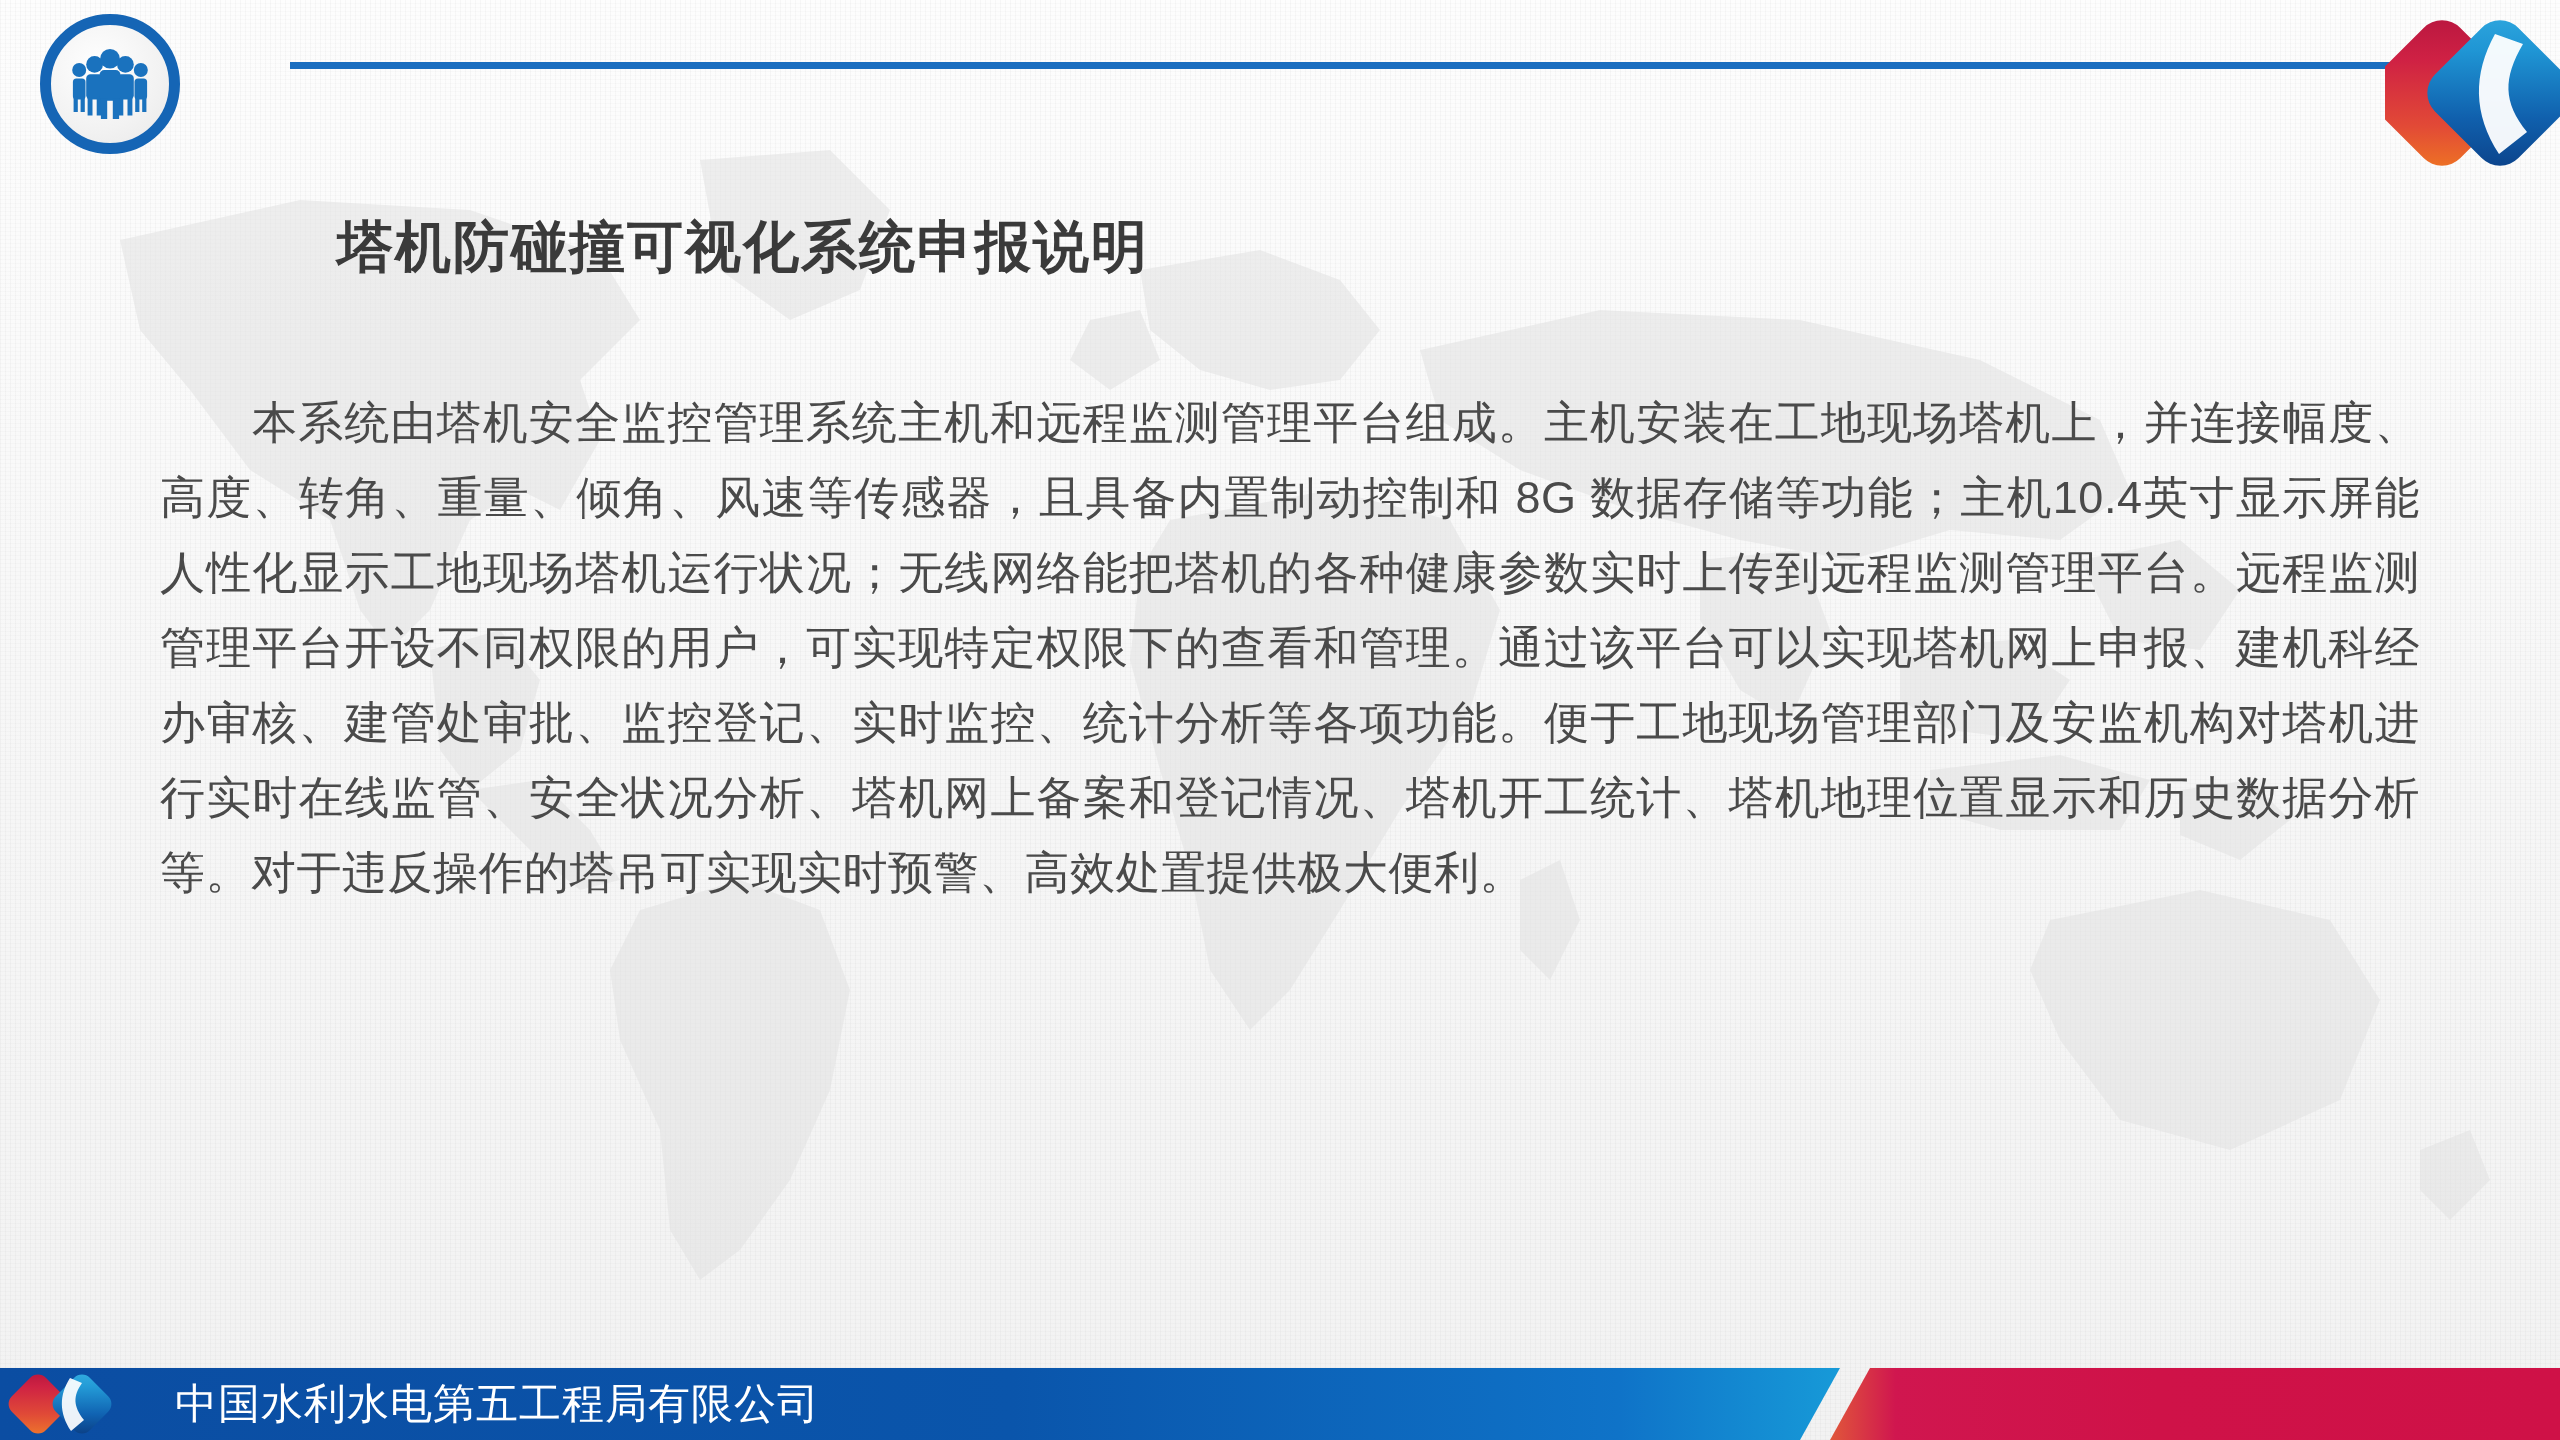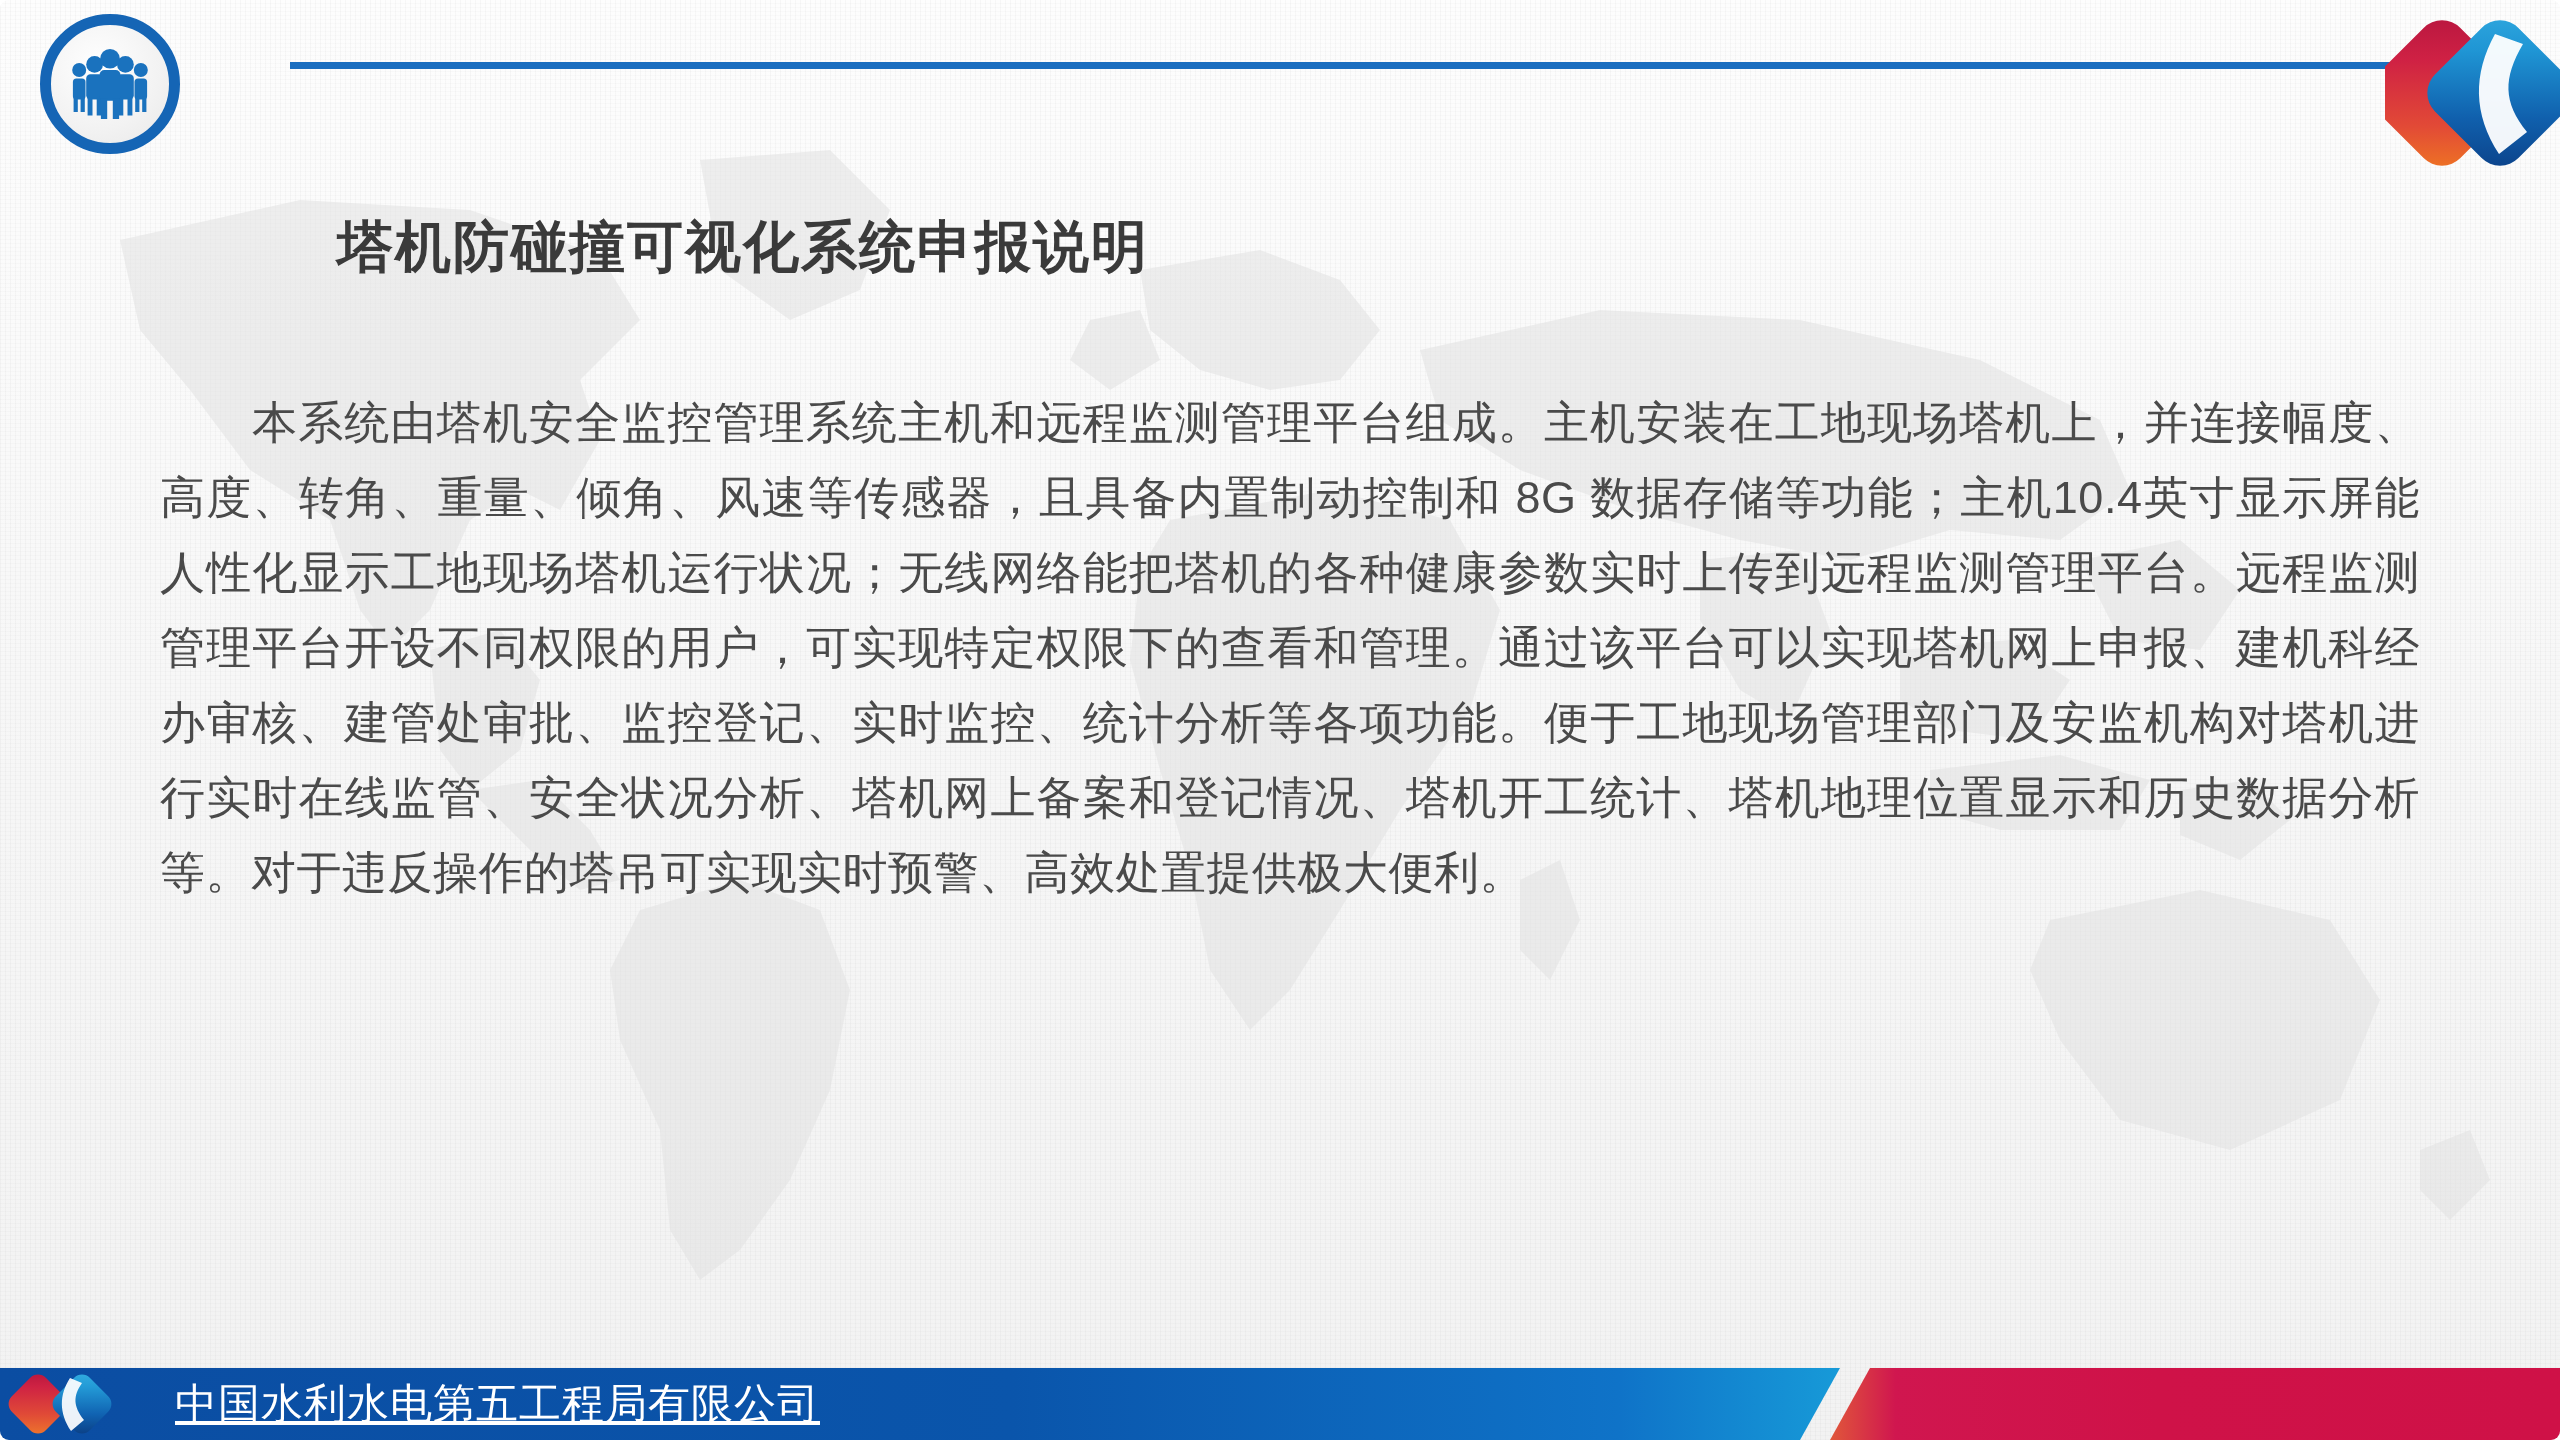--- a/index.html
+++ b/index.html
@@ -7,21 +7,20 @@
     width:2560px;height:1440px;
     font-family:"Liberation Sans","DejaVu Sans",sans-serif;
     background:#ffffff;
     overflow:hidden;
   }
   .slide{
     position:relative;
     width:2560px;height:1440px;
     background:#fafafa;
     overflow:hidden;
-    border-radius:9px;
   }
   
   .bg-base{
     position:absolute;inset:0;
     background:
       linear-gradient(180deg,#fdfdfd 0%,#f6f6f6 55%,#f2f2f2 100%);
   }
   .bg-vlines{
     position:absolute;inset:0;
     background-image:repeating-linear-gradient(
@@ -129,21 +128,20 @@
   .footer-logo svg{width:100%;height:100%;display:block;}
   .footer-org{
     position:absolute;
     left:175px;top:50%;
     transform:translateY(-50%);
     font-size:42px;
     color:#ffffff;
     white-space:nowrap;
     letter-spacing:1px;
     font-family:"DejaVu Sans","Liberation Sans",sans-serif;
-    text-decoration:underline;
   }
 </style>
 </head>
 <body>
 
 <div class="slide">
 
   <div class="bg-base"></div>
   <div class="bg-vlines"></div>
   <div class="bg-hlines"></div>

